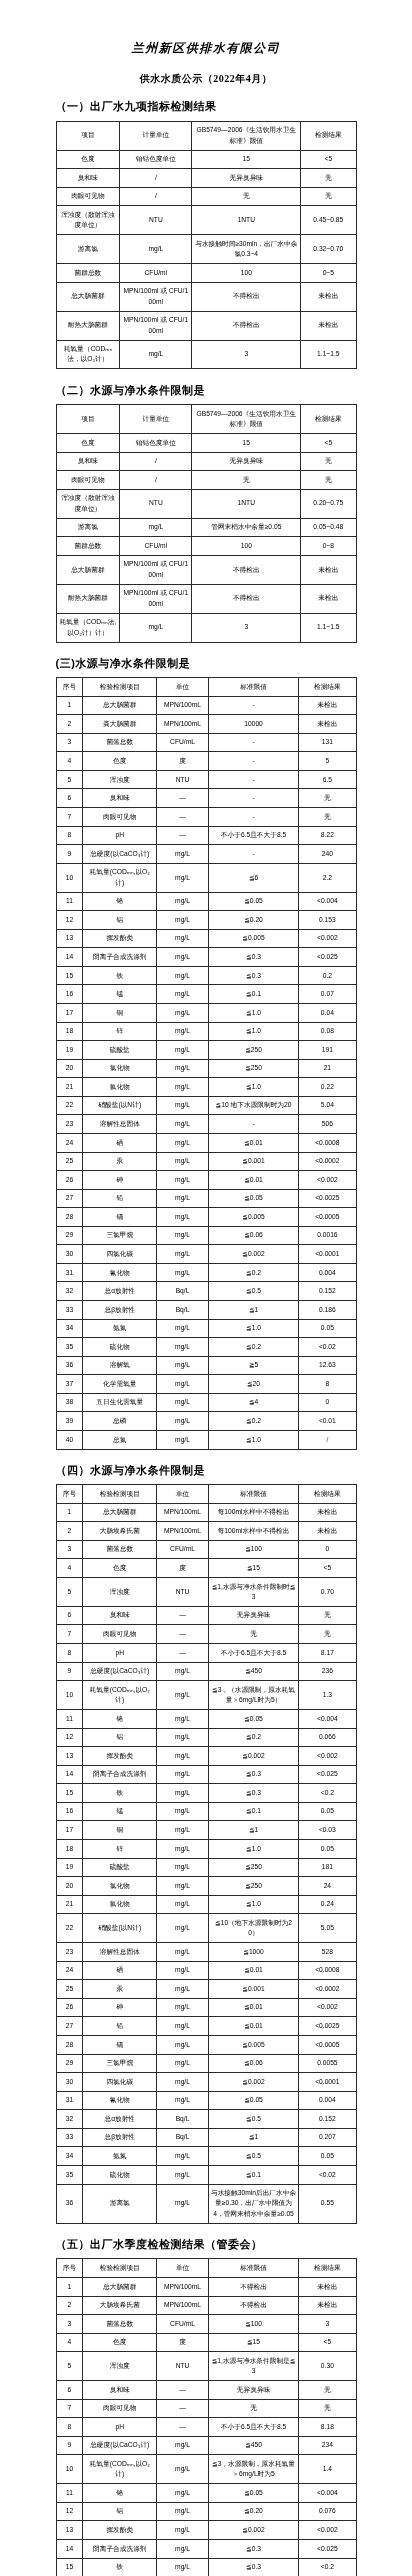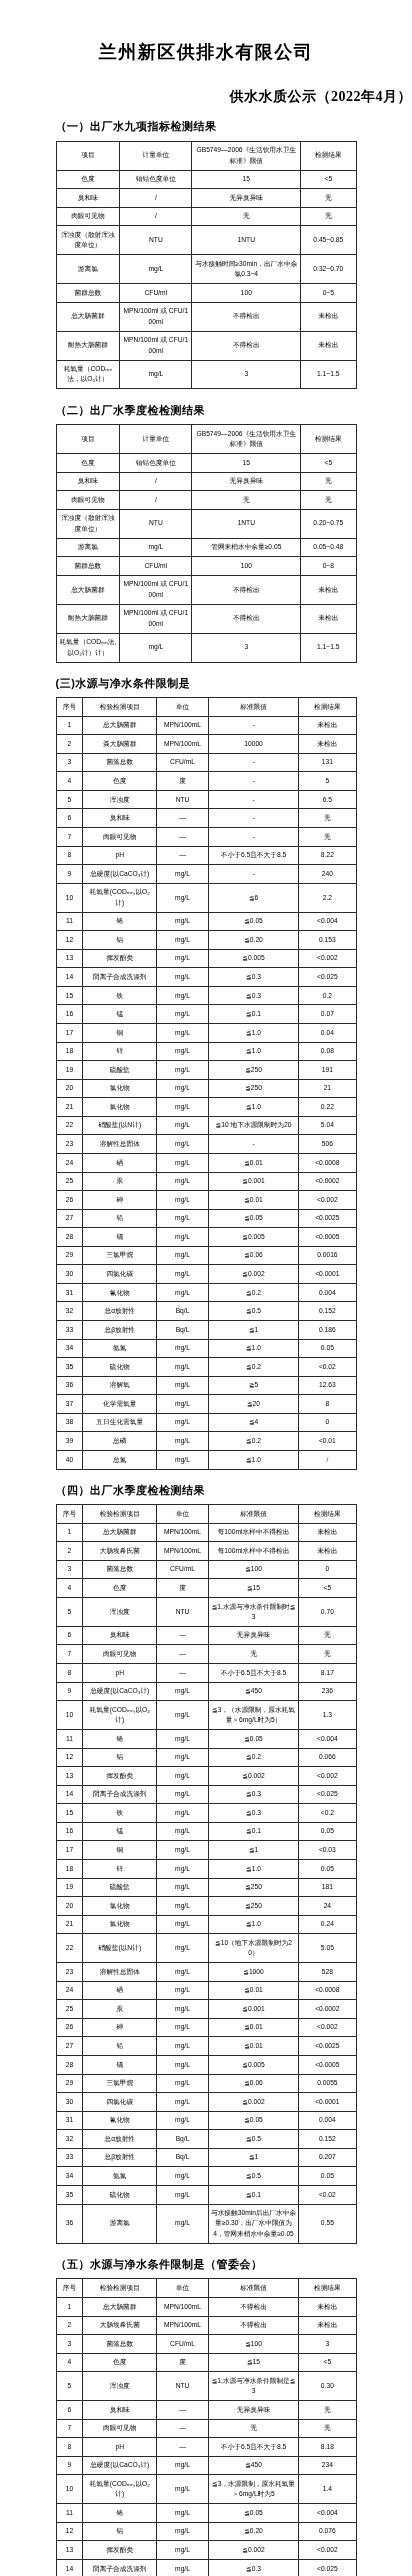--- a/index.html
+++ b/index.html
@@ -12,29 +12,30 @@
   .page {
     width: 412px;
     margin: 0 auto;
     background: #fff;
     padding: 40px 0 62px;
     box-sizing: border-box;
   }
   .company-title {
     text-align: center;
     font-family: "Liberation Serif", "DejaVu Serif", serif;
-    font-size: 18px;
+    font-size: 12px;
     font-weight: bold;
     letter-spacing: 1.5px;
-    margin: 0 0 24px;
+    margin: 0 0 15px;
+    font-style: italic;
   }
   .subtitle {
-    text-align: right;
+    text-align: center;
     font-family: "Liberation Serif", "DejaVu Serif", serif;
-    font-size: 14px;
+    font-size: 10px;
     font-weight: bold;
     letter-spacing: 0.5px;
     margin: 0 0 13.4px;
   }
   .section-title {
     width: 301px;
     margin: 11.3px auto 6.2px;
     font-size: 11px;
     font-weight: bold;
     letter-spacing: 0.5px;
@@ -136,21 +137,21 @@
             <td>未检出</td>
           </tr>
           <tr>
             <td>耗氧量（CODₘₙ法，以O₂计）</td>
             <td>mg/L</td>
             <td>3</td>
             <td>1.1~1.5</td>
           </tr>
         </tbody>
       </table>
-      <div class="section-title">（二）出厂水季度检检测结果</div>
+      <div class="section-title">（二）水源与净水条件限制是</div>
       <table class="data-table cols-4">
         <thead>
           <tr>
             <th>项目</th>
             <th>计量单位</th>
             <th>GB5749—2006《生活饮用水卫生标准》限值</th>
             <th>检测结果</th>
           </tr>
         </thead>
         <tbody>
@@ -497,21 +498,21 @@
           </tr>
           <tr>
             <td>40</td>
             <td>总氮</td>
             <td>mg/L</td>
             <td>≦1.0</td>
             <td class="red">/</td>
           </tr>
         </tbody>
       </table>
-      <div class="section-title">（四）出厂水季度检检测结果</div>
+      <div class="section-title">（四）水源与净水条件限制是</div>
       <table class="data-table cols-5">
         <thead>
           <tr>
             <th>序号</th>
             <th>检验检测项目</th>
             <th>单位</th>
             <th>标准限值</th>
             <th>检测结果</th>
           </tr>
         </thead>
@@ -763,21 +764,21 @@
           </tr>
           <tr>
             <td>36</td>
             <td>游离氯</td>
             <td>mg/L</td>
             <td>与水接触30min后出厂水中余量≥0.30，出厂水中限值为4，管网末梢水中余量≥0.05</td>
             <td>0.55</td>
           </tr>
         </tbody>
       </table>
-      <div class="section-title">（五）水源与净水条件限制是（管委会）</div>
+      <div class="section-title">（五）出厂水季度检检测结果（管委会）</div>
       <table class="data-table cols-5">
         <thead>
           <tr>
             <th>序号</th>
             <th>检验检测项目</th>
             <th>单位</th>
             <th>标准限值</th>
             <th>检测结果</th>
           </tr>
         </thead>

